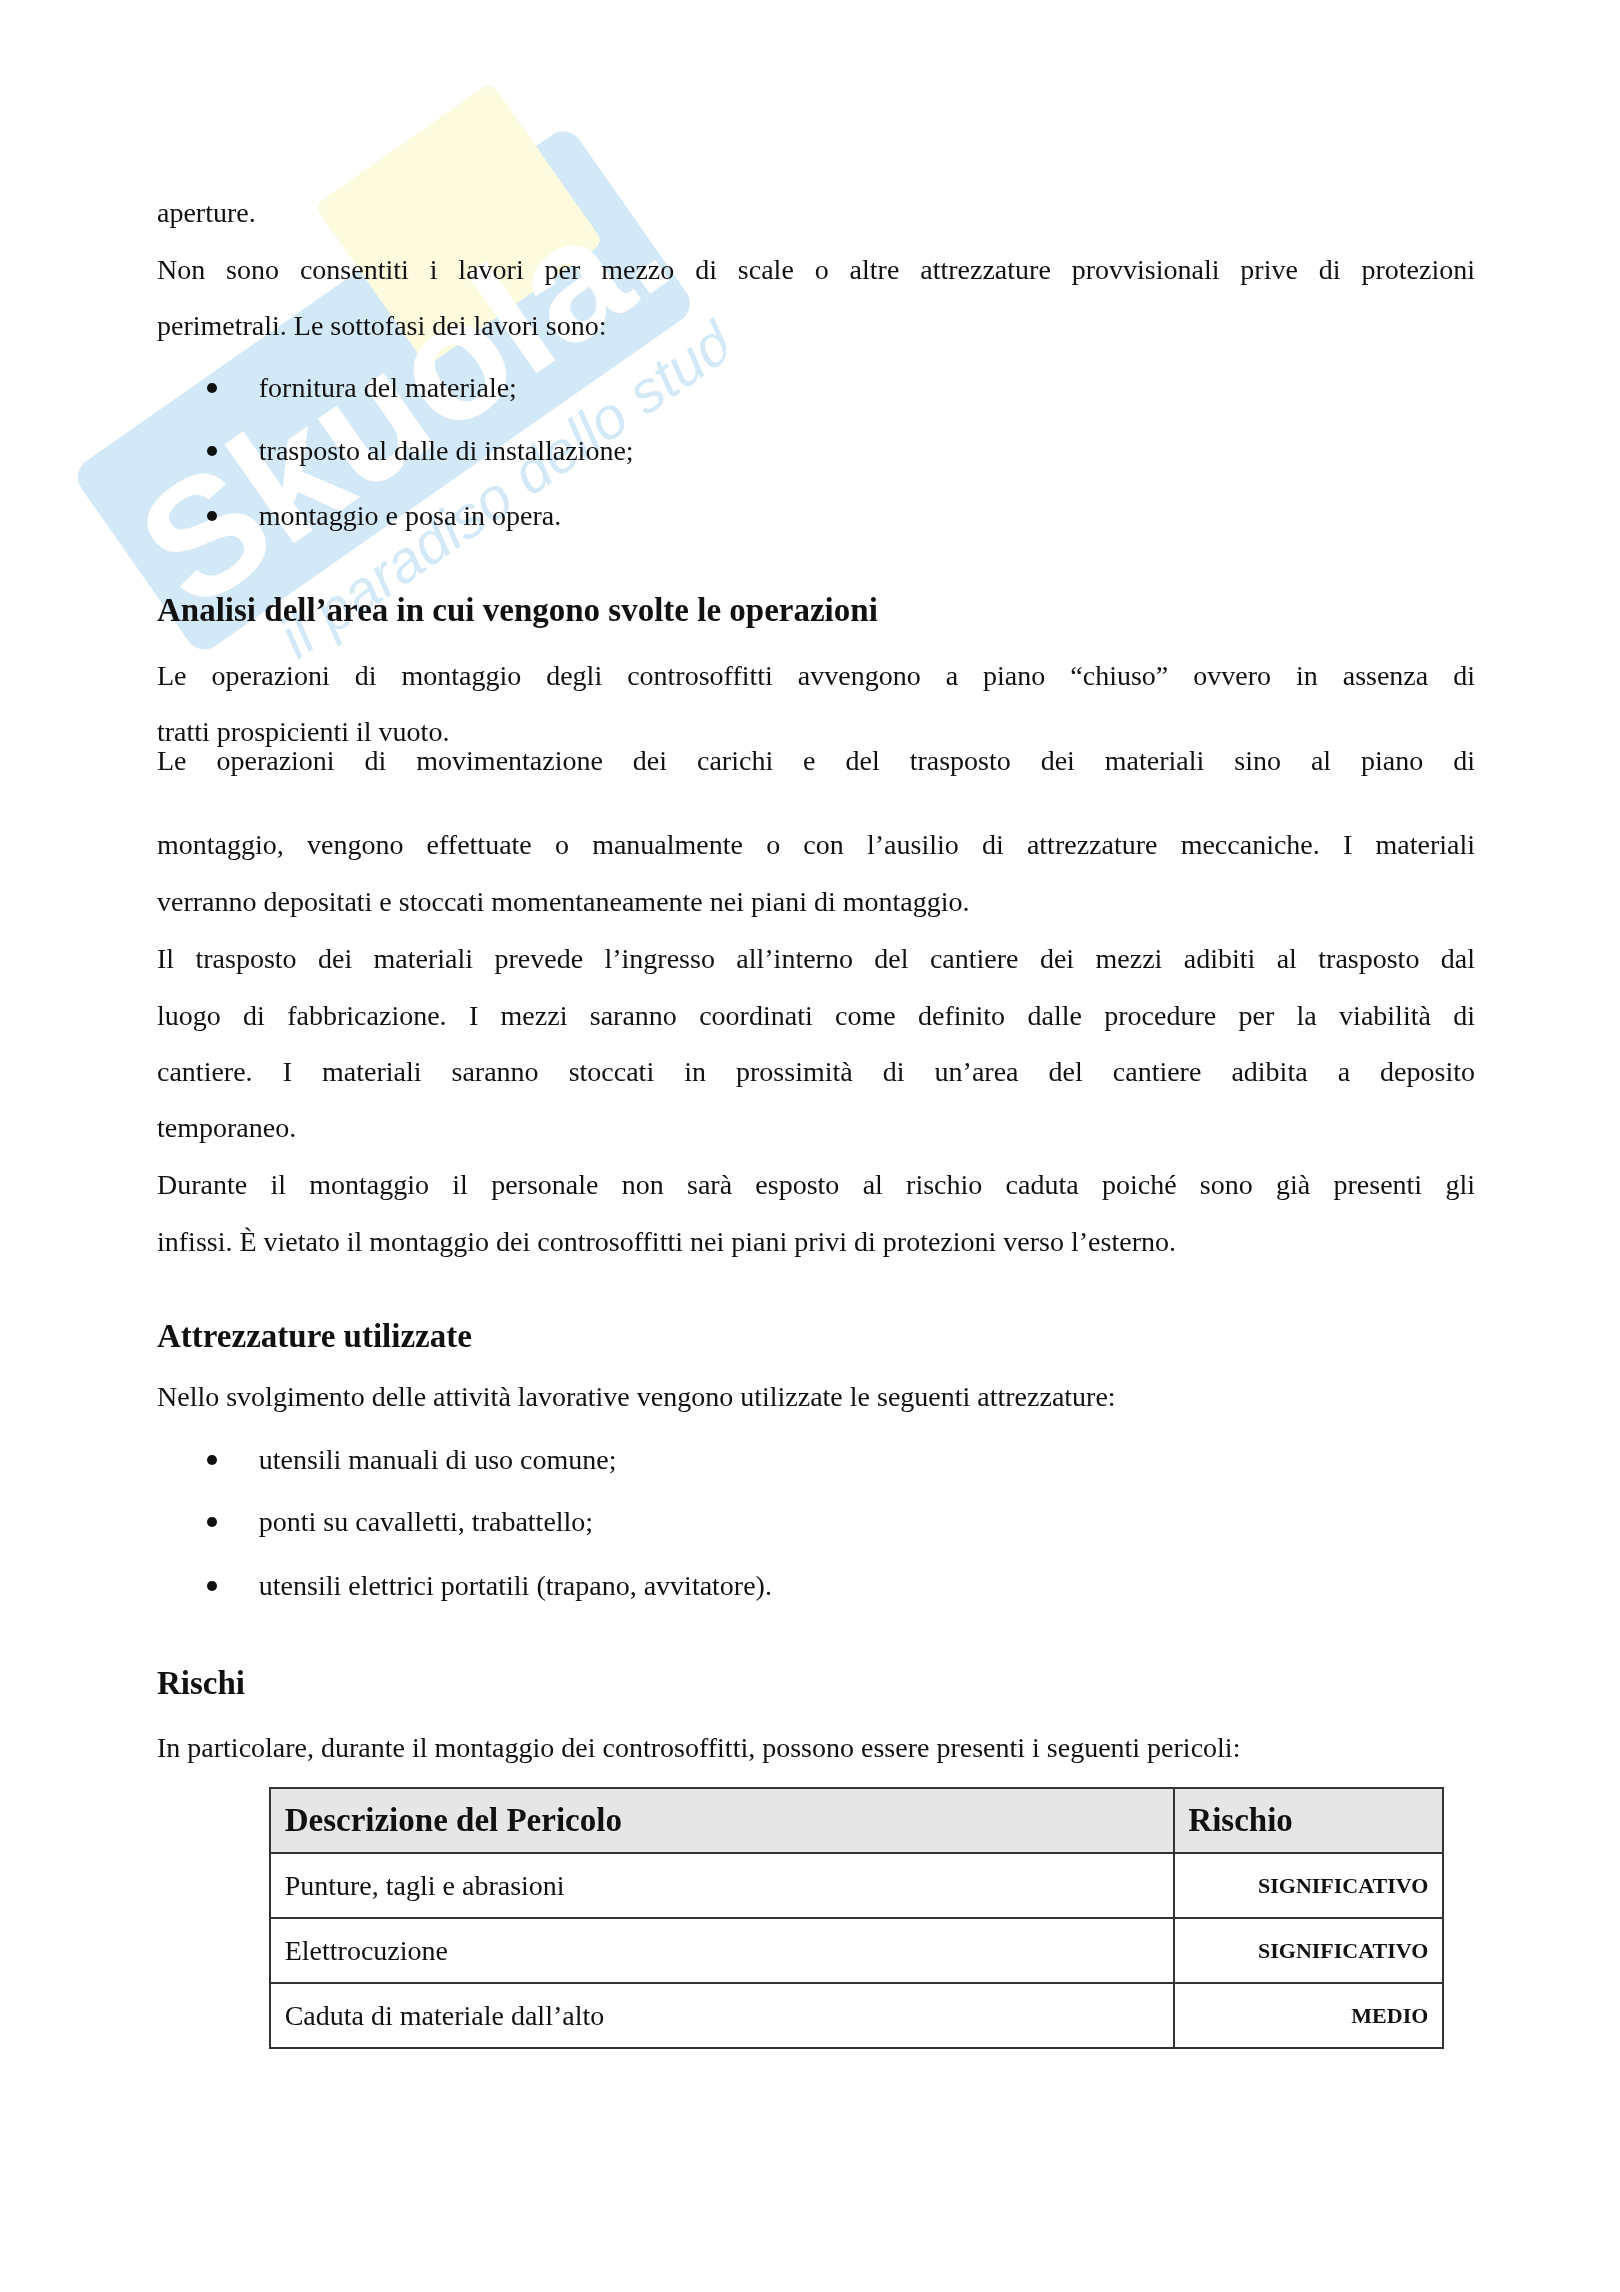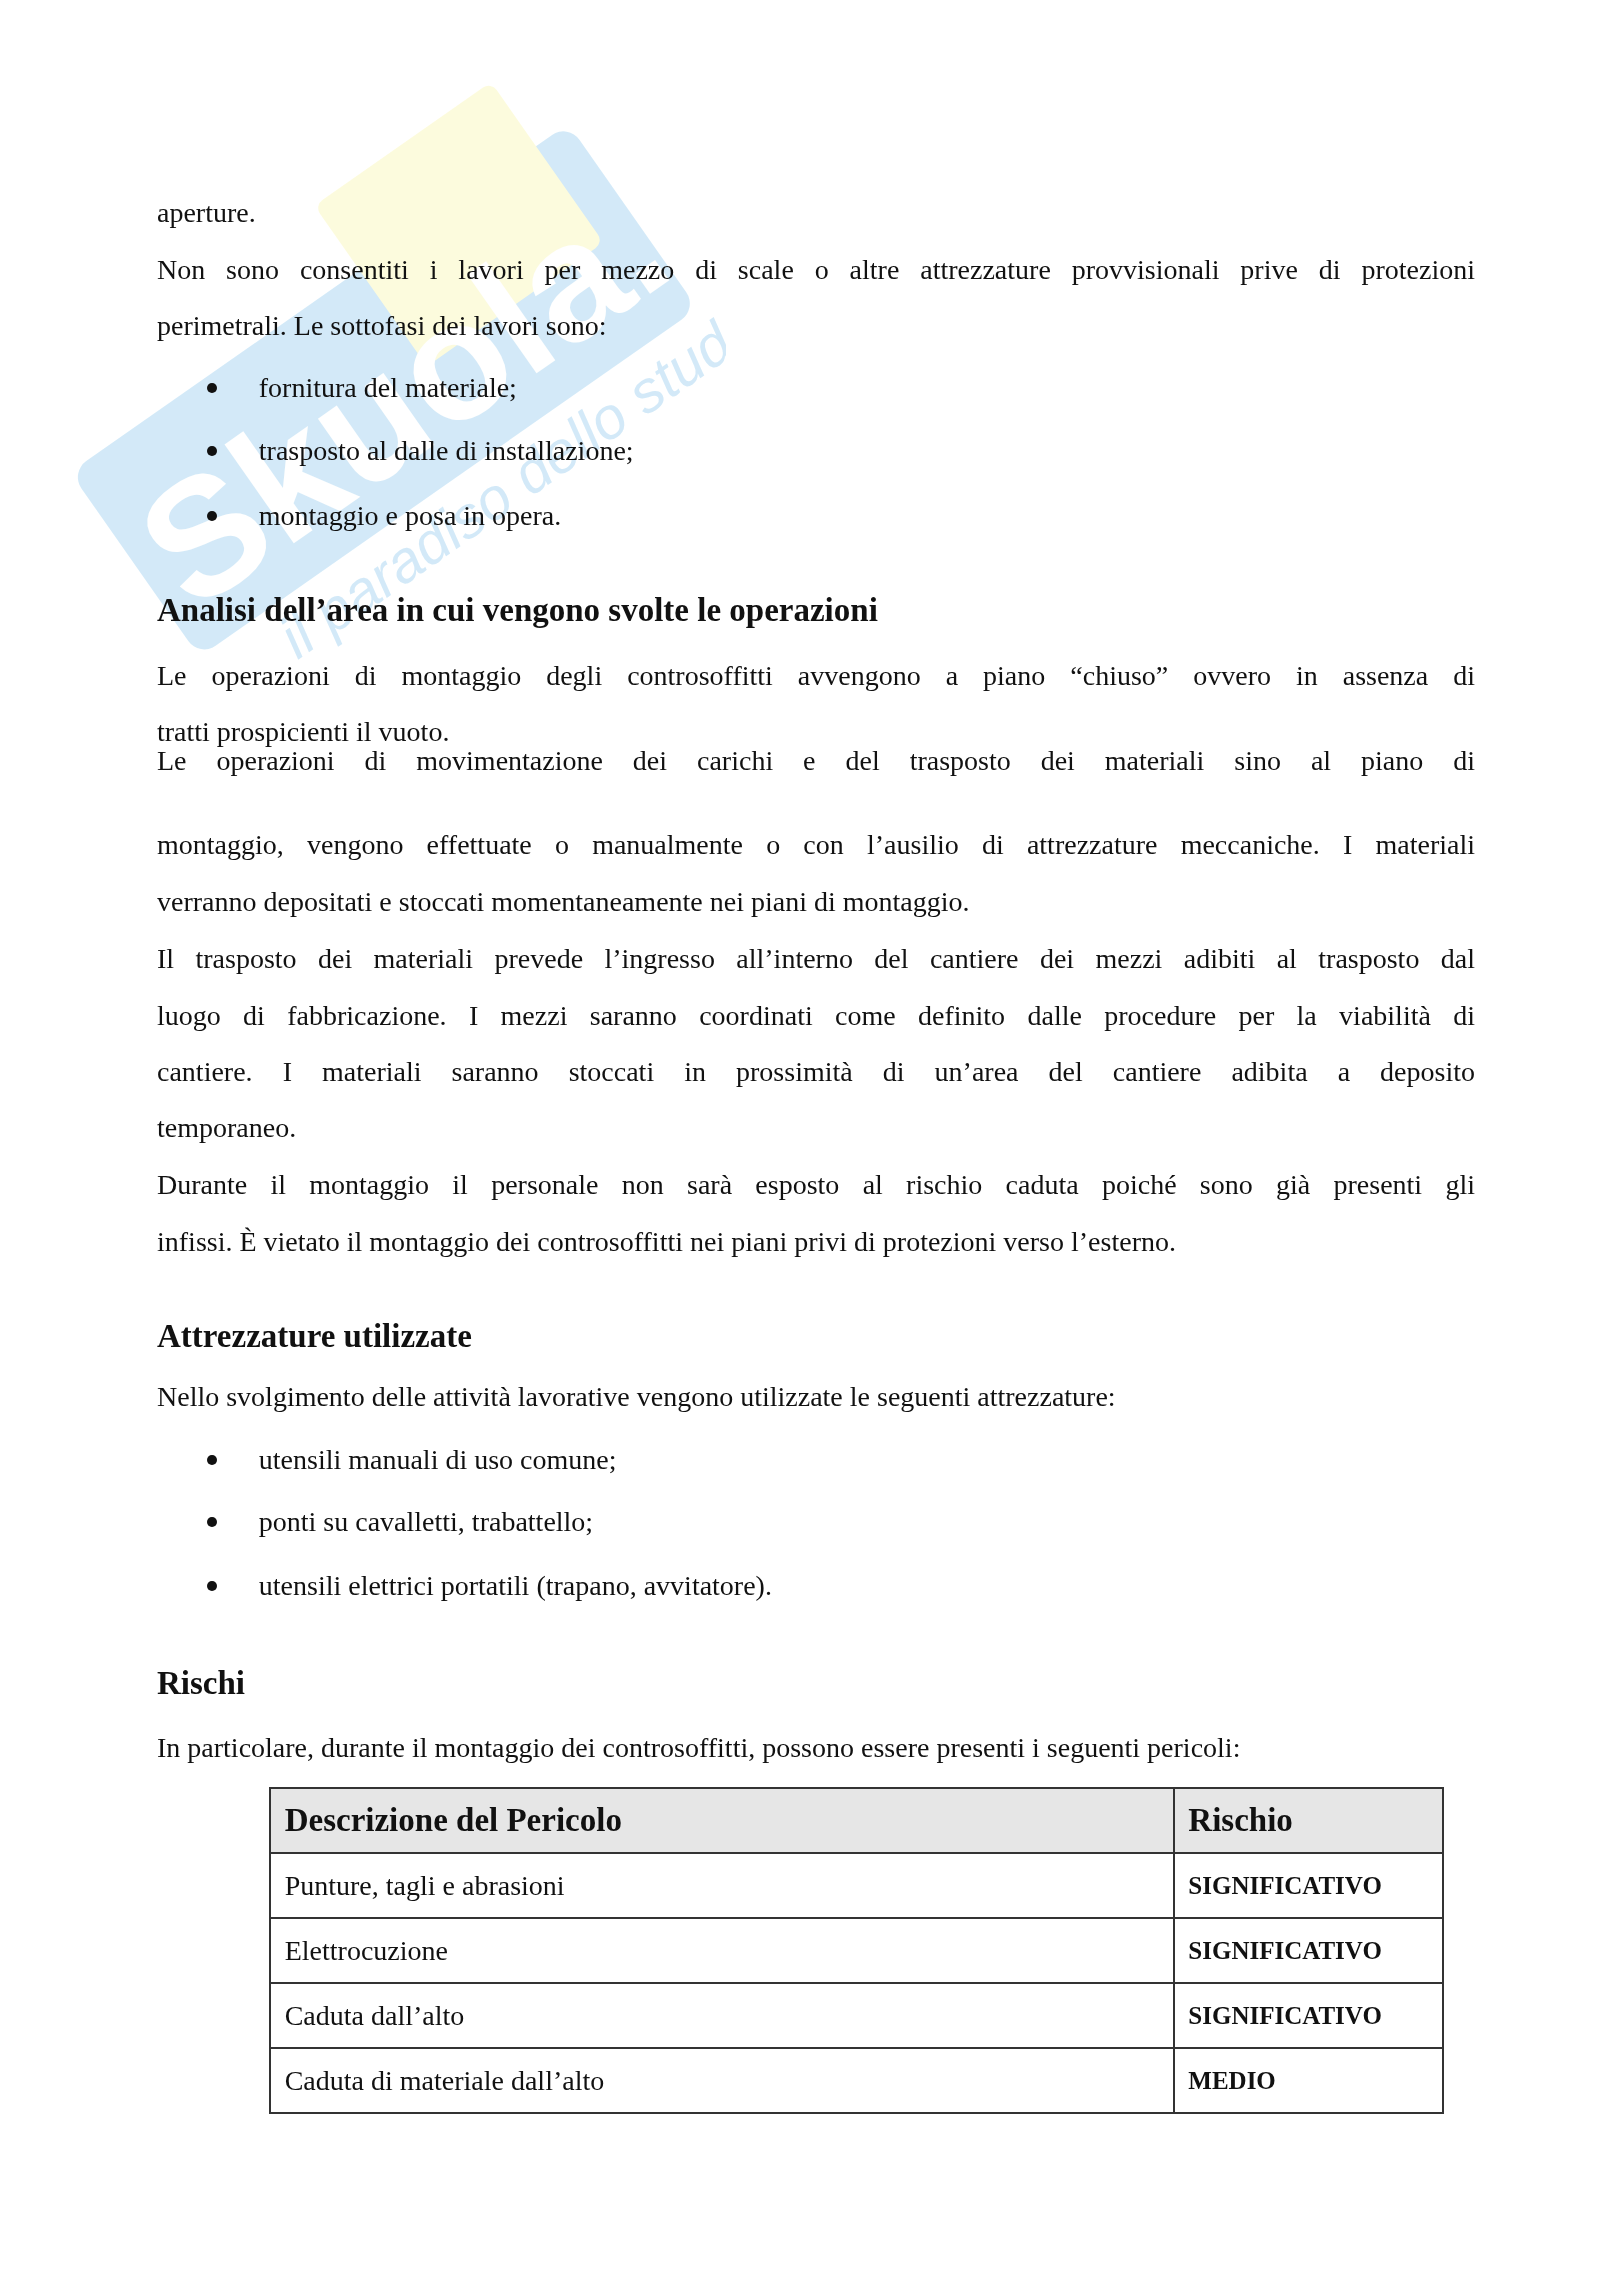--- a/index.html
+++ b/index.html
@@ -8,21 +8,21 @@
   .watermark { position:absolute; left:19.6px; top:39px; width:706px; height:706px; opacity:0.22; pointer-events:none; }
   .line { position:absolute; left:157px; font-size:28px; line-height:1; white-space:nowrap; }
   .just { width:1318px; text-align:justify; text-align-last:justify; }
   .h { position:absolute; left:157px; font-weight:bold; font-size:33px; white-space:nowrap; }
   .bul { position:absolute; left:207px; font-size:28px; white-space:nowrap; }
   .bul .dot { display:inline-block; width:9.8px; height:9.8px; border-radius:50%; background:#111; margin-right:42px; vertical-align:middle; position:relative; top:-2.9px; }
   table { position:absolute; left:226px; top:1787px; width:1175px; border-collapse:collapse; font-size:28px;margin-left:43px; }
   td, th { border:2px solid #333; height:63px; padding:0 13.7px; }
   th { background:#e6e6e6; font-weight:bold; font-size:33px; text-align:left; }
   th.r { text-align:left; }
-  td.r { text-align:left; font-weight:bold; font-size:25px; width:240px; }
+  td.r { text-align:right; font-weight:bold; font-size:22px; width:240px; }
 </style>
 </head>
 <body>
 
 <svg class="watermark" viewBox="0 0 720 720">
   <g transform="rotate(-35 360 360)">
     <rect x="60" y="250" width="620" height="230" fill="#3aa0e0" rx="20"></rect>
     <rect x="420" y="170" width="220" height="200" fill="#f5ee6a" rx="10"></rect>
     <text x="80" y="440" font-family="Liberation Sans, sans-serif" font-weight="bold" font-size="170" fill="#ffffff">Skuola.net</text>
     <text x="140" y="540" font-family="Liberation Sans, sans-serif" font-style="italic" font-size="60" fill="#3aa0e0">il paradiso dello studente</text>
@@ -67,22 +67,18 @@
   </tr>
   <tr>
     <td>Punture, tagli e abrasioni</td>
     <td class="r">SIGNIFICATIVO</td>
   </tr>
   <tr>
     <td>Elettrocuzione</td>
     <td class="r">SIGNIFICATIVO</td>
   </tr>
   <tr>
-    <td>Caduta dall’alto</td>
-    <td class="r">SIGNIFICATIVO</td>
-  </tr>
-  <tr>
     <td>Caduta di materiale dall’alto</td>
     <td class="r">MEDIO</td>
   </tr>
 </tbody>
   </table>
 
 
 </body></html>

